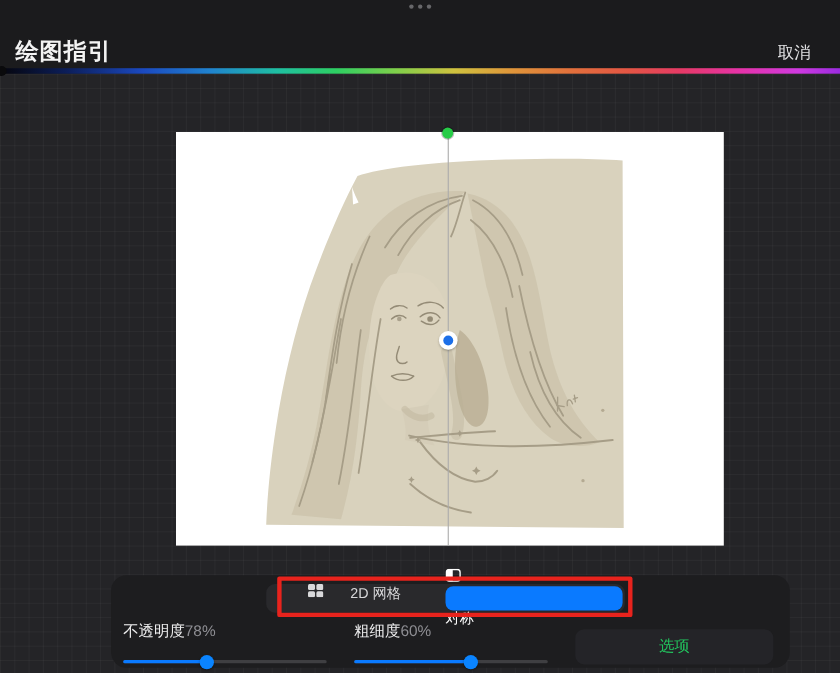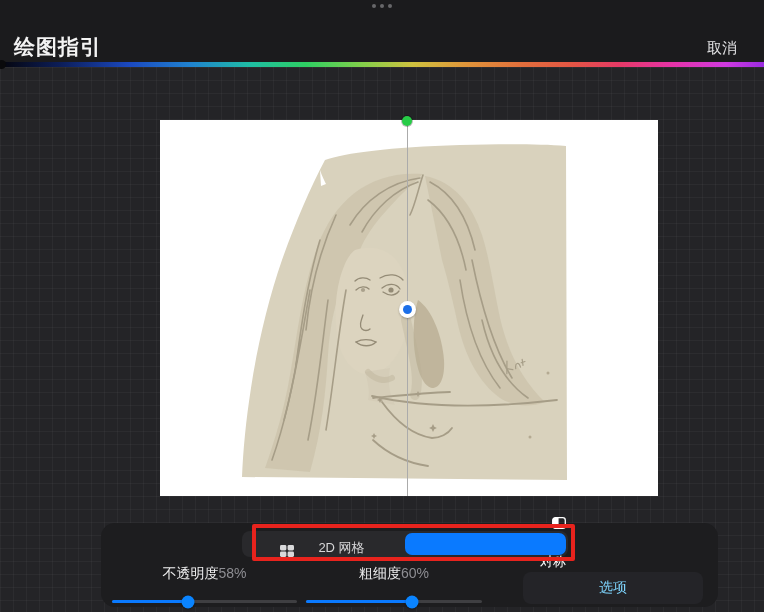--- a/index.html
+++ b/index.html
@@ -47,46 +47,46 @@
     display:flex;align-items:center;justify-content:center;
   }
   .handle-center i{width:9px;height:9px;border-radius:50%;background:#1c6fe8;display:block;}
   
   .bottom-panel{position:absolute;left:101px;top:523px;width:617px;height:84px;background:#1d1d1f;border-radius:14px;z-index:1;}
   
   .segmented{
     position:absolute;left:242px;top:531px;width:326px;height:26px;z-index:2;
     background:#29292c;border-radius:8px;display:flex;align-items:stretch;
   }
-  .seg{flex:1;display:flex;align-items:flex-end;justify-content:center;gap:24px;
+  .seg{flex:1;display:flex;align-items:flex-start;justify-content:center;gap:24px;
        color:#d6d6d8;font-size:13px;cursor:pointer;white-space:nowrap;}
   .seg .ic{display:flex;align-items:center;}
   .seg.selected{background:#0a7aff;border-radius:7px;margin:2px;color:#ffffff;flex-direction:column;}
   
   .red-box{
     position:absolute;left:252px;top:524px;width:323px;height:37px;
     border:4px solid #e8231d;border-radius:2px;box-sizing:border-box;z-index:6;pointer-events:none;
   }
   
   .slider-group{position:absolute;z-index:2;}
-  .slider-head{display:flex;justify-content:center;align-items:baseline;}
+  .slider-head{display:flex;justify-content:flex-start;align-items:baseline;}
   .slider-label{font-size:14px;color:#ededee;}
   .slider-value{font-size:14px;color:#8e8e93;}
   .slider-track{position:relative;margin-top:17px;height:3px;border-radius:2px;background:#3f3f42;cursor:pointer;}
   .slider-fill{position:absolute;left:0;top:0;height:3px;border-radius:2px;background:#0a7aff;}
   .slider-thumb{
     position:absolute;top:50%;width:13px;height:13px;border-radius:50%;
     background:#0a84ff;transform:translate(-50%,-50%);box-shadow:0 1px 2px rgba(0,0,0,.4);
   }
   .sg1{left:112px;top:565px;width:185px;}
-  .sg2{left:306px;top:565px;width:176px;}
+  .sg2{left:322px;top:565px;width:176px;}
   
   .options-btn{
     position:absolute;left:523px;top:572px;width:180px;height:32px;z-index:2;
-    background:#242428;border:none;border-radius:8px;color:#7dd3fc;font-size:14px;
+    background:#242428;border:none;border-radius:8px;color:#22c55e;font-size:14px;
     display:flex;align-items:center;justify-content:center;cursor:pointer;font-family:inherit;
   }
 </style>
 </head>
 <body>
 
 <div class="workspace"></div>
 
 <div class="header">
   <div class="drag-dots">
@@ -202,21 +202,21 @@
     </span>
     <span>对称</span>
   </div>
 </div>
 
 <div class="red-box"></div>
 
 <div class="slider-group sg1">
   <div class="slider-head">
     <span class="slider-label">不透明度</span>
-    <span class="slider-value">58%</span>
+    <span class="slider-value">78%</span>
   </div>
   <div class="slider-track">
     <div class="slider-fill" style="width: 41%;"></div>
     <div class="slider-thumb" style="left: 41%;"></div>
   </div>
 </div>
 
 <div class="slider-group sg2">
   <div class="slider-head">
     <span class="slider-label">粗细度</span>

